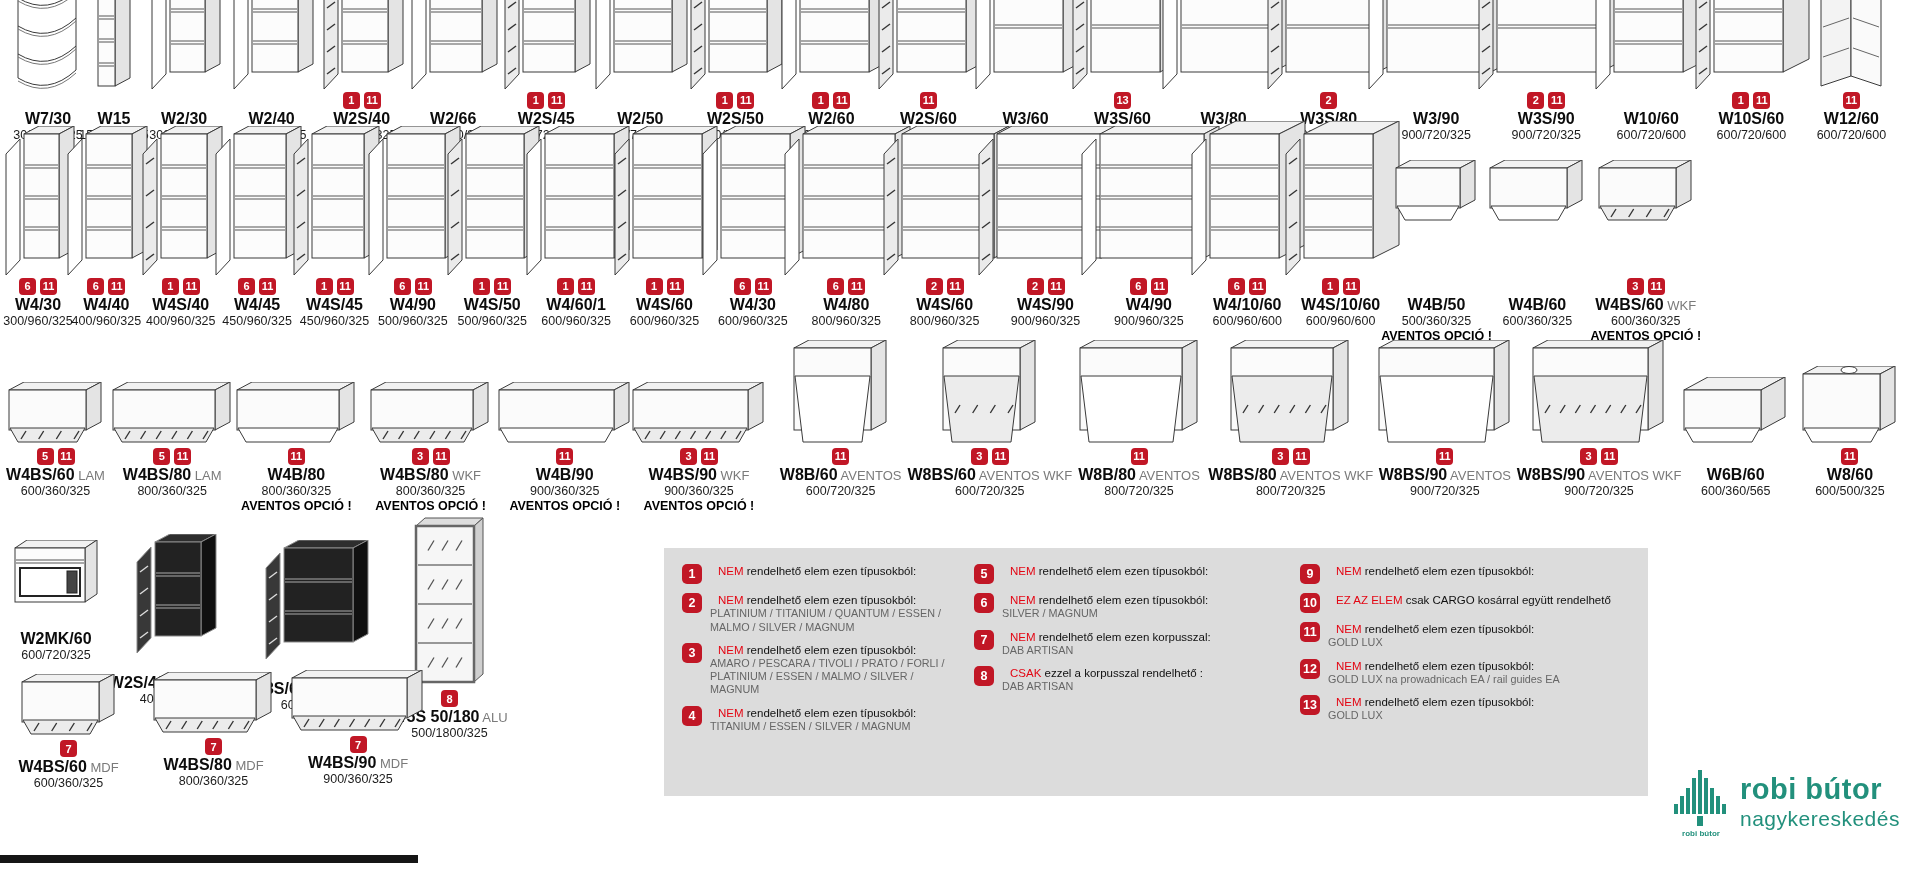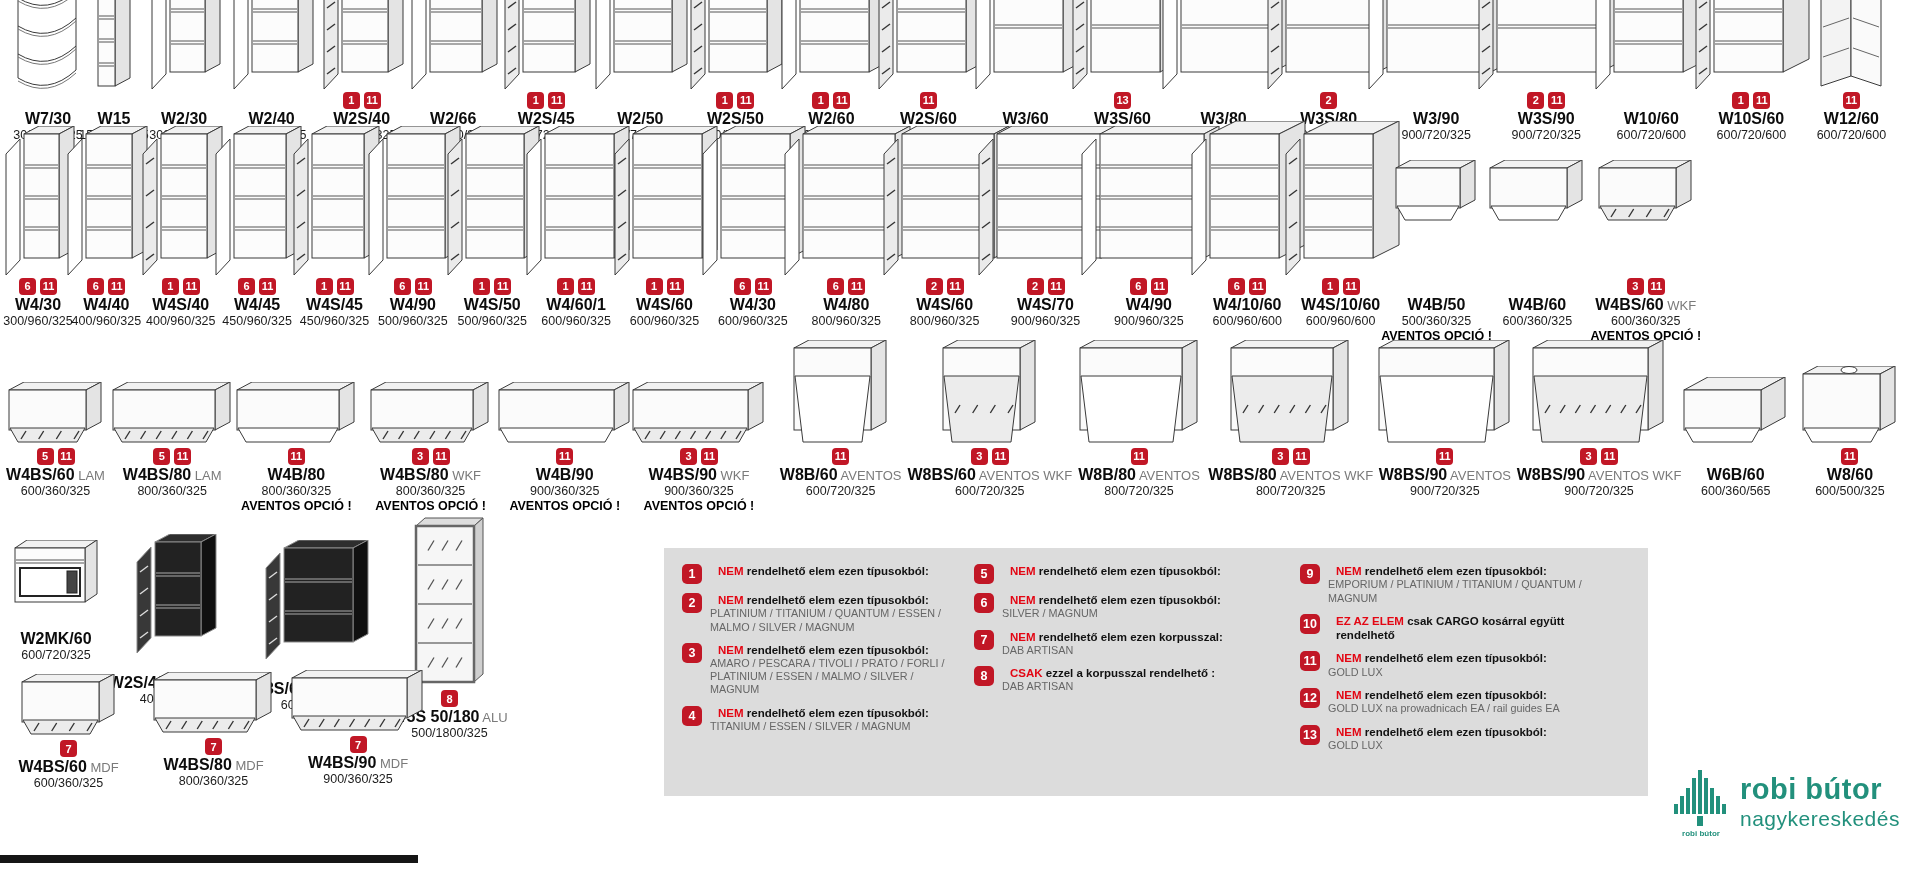--- a/index.html
+++ b/index.html
@@ -20,21 +20,21 @@
   .note{font-size:12.5px;font-weight:bold;color:#000;height:16px;line-height:16px;white-space:nowrap;}
   .bottom{position:relative;height:363px;}
   .bottom .item{position:absolute;}
   .legend{position:absolute;left:664px;top:34px;width:984px;height:248px;background:#dcdcdc;
           display:flex;padding:16px 18px;box-sizing:border-box;gap:26px;}
   .lcol{display:flex;flex-direction:column;}
   .lcol1{width:266px}.lcol2{width:300px}.lcol3{width:326px}
   .litem{display:flex;margin-bottom:9px;}
   .lbadge{flex:0 0 20px;height:20px;background:var(--badge);color:#fff;border-radius:5px;font-weight:bold;
           font-size:12.5px;display:flex;align-items:center;justify-content:center;margin-right:8px;}
-  .lhead{font-size:11.5px;font-weight:bold;color:#111;line-height:1.25;padding-left:8px;}
+  .lhead{font-size:11.5px;font-weight:normal;color:#111;line-height:1.25;padding-left:8px;}
   .lred{color:var(--nem);}
   .lbody{font-size:10.8px;color:#666;line-height:1.22;}
   .divider{position:absolute;left:0;top:341px;width:418px;height:8px;background:#151515;}
   .logo{position:absolute;left:1672px;top:252px;display:flex;align-items:flex-start;gap:10px;}
   .logo-icon-wrap{display:flex;flex-direction:column;align-items:center;}
   .logo-caption{font-size:8px;color:var(--teal);text-align:center;font-weight:bold;margin-top:1px;}
   .logo-title{font-size:29px;color:var(--teal);font-weight:600;letter-spacing:.5px;line-height:1.1;margin-top:8px;}
   .logo-sub{font-size:21px;color:var(--teal);letter-spacing:.5px;line-height:1.2;}
 </style>
 </head>
@@ -764,21 +764,21 @@
             <line x1="9" y1="38" x2="17" y2="32" stroke="#333" stroke-width="1.4"></line>
             <line x1="9" y1="70" x2="17" y2="64" stroke="#333" stroke-width="1.4"></line>
             <line x1="9" y1="102" x2="17" y2="96" stroke="#333" stroke-width="1.4"></line>
             <line x1="9" y1="134" x2="17" y2="128" stroke="#333" stroke-width="1.4"></line>
           </svg>
         </div>
         <div class="badges">
           <span class="badge">2</span>
           <span class="badge">11</span>
         </div>
-        <div class="model"><span class="mname">W4S/70</span></div>
+        <div class="model"><span class="mname">W4S/90</span></div>
         <div class="dims">900/960/325</div>
         <div class="note">&nbsp;</div>
       </div>
       <div class="item" style="width: 100px;">
         <div class="draw" style="height: 152px;">
           <svg width="146" height="150" viewBox="0 0 146 150" xmlns="http://www.w3.org/2000/svg">
             <polygon points="24,8 39,0 143,0 128,8" fill="#f1f1f1" stroke="#3a3a3a" stroke-width="1"></polygon>
             <polygon points="128,8 143,0 143,124 128,132" fill="#e4e4e4" stroke="#3a3a3a" stroke-width="1"></polygon>
             <rect x="24" y="8" width="104" height="124" fill="#fcfcfc" stroke="#3a3a3a" stroke-width="1"></rect>
             <line x1="25" y1="39" x2="127" y2="39" stroke="#555" stroke-width="1"></line>
@@ -1228,21 +1228,20 @@
               <div class="lhead"><span class="lred">CSAK</span> ezzel a korpusszal rendelhető :</div>
               <div class="lbody">DAB ARTISAN</div>
             </div>
           </div>
         </div>
         <div class="lcol lcol3">
           <div class="litem">
             <div class="lbadge">9</div>
             <div class="ltxt">
               <div class="lhead"><span class="lred">NEM</span> rendelhető elem ezen típusokból:</div>
-              <div class="lbody">EMPORIUM / PLATINIUM / TITANIUM / QUANTUM / MAGNUM</div>
             </div>
           </div>
           <div class="litem">
             <div class="lbadge">10</div>
             <div class="ltxt">
               <div class="lhead"><span class="lred">EZ AZ ELEM</span> csak CARGO kosárral  együtt rendelhető</div>
             </div>
           </div>
           <div class="litem">
             <div class="lbadge">11</div>

